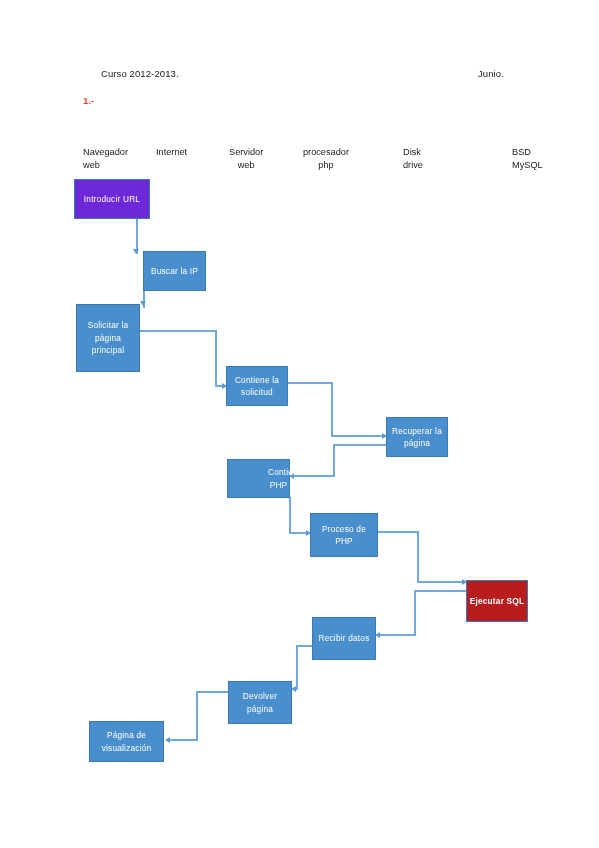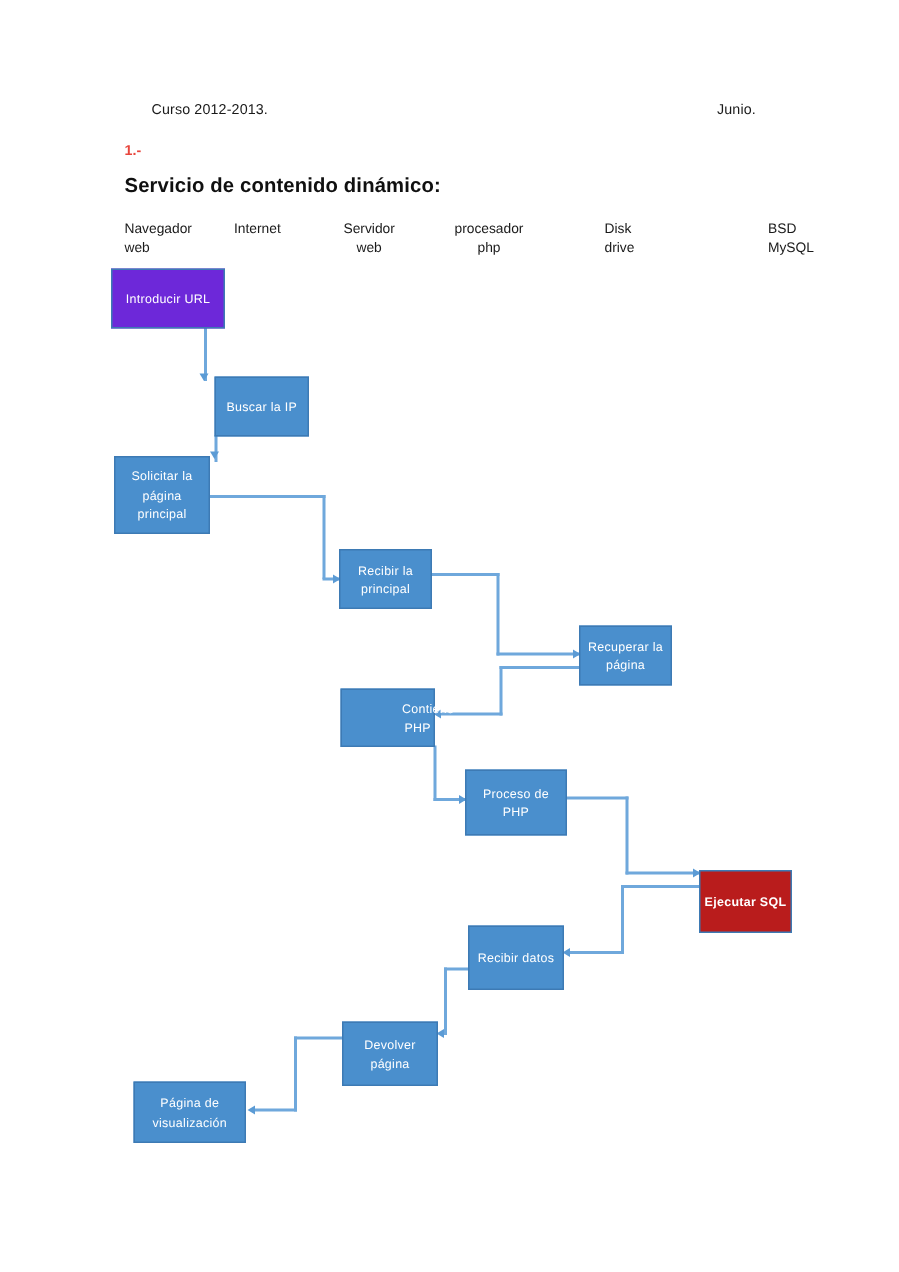--- a/index.html
+++ b/index.html
@@ -112,21 +112,20 @@
 <body>
 
 <div id="page">
 
   <div class="meta-line" id="meta-course">Curso 2012-2013.</div>
 
   <div class="meta-line" id="meta-month">Junio.</div>
 
   <div id="item-number">1.-</div>
 
-  <div id="doc-title">Servicio de contenido dinámico:</div>
 
   <div id="column-headers">
       <div class="col-head" style="left: 83px; top: 146px;"><span>Navegador</span><span class="l2">web</span></div>
       <div class="col-head" style="left: 156px; top: 146px;"><span>Internet</span></div>
       <div class="col-head center" style="left: 229px; top: 146px;"><span>Servidor</span><span class="l2">web</span></div>
       <div class="col-head center" style="left: 303px; top: 146px;"><span>procesador</span><span class="l2">php</span></div>
       <div class="col-head" style="left: 403px; top: 146px;"><span>Disk</span><span class="l2">drive</span></div>
       <div class="col-head" style="left: 477px; top: 146px; margin-left: 35px;"><span>BSD</span><span class="l2">MySQL</span></div>
     </div>
 
@@ -179,25 +178,25 @@
 
   </div>
 
   <div id="flow-boxes">
       <div class="flow-box" style="left: 74px; top: 179px; width: 76px; height: 40px; background: #6d28d9; border-color: rgb(61, 122, 180); color: rgb(255, 255, 255);">
         <span class="txt">Introducir URL</span>
       </div>
       <div class="flow-box" style="left: 143px; top: 251px; width: 63px; height: 40px; background: rgb(74, 143, 205); border-color: rgb(61, 122, 180); color: rgb(255, 255, 255);">
         <span class="txt">Buscar la IP</span>
       </div>
-      <div class="flow-box" style="left: 76px; top: 304px; width: 64px; height: 52px; background: rgb(74, 143, 205); border-color: rgb(61, 122, 180); color: rgb(255, 255, 255);">
+      <div class="flow-box" style="left: 76px; top: 304px; width: 64px; height: 68px; background: rgb(74, 143, 205); border-color: rgb(61, 122, 180); color: rgb(255, 255, 255);">
         <span class="txt">Solicitar la página principal</span>
       </div>
       <div class="flow-box" style="left: 226px; top: 366px; width: 62px; height: 40px; background: rgb(74, 143, 205); border-color: rgb(61, 122, 180); color: rgb(255, 255, 255);">
-        <span class="txt">Recibir la principal</span>
+        <span class="txt">Contiene la solicitud</span>
       </div>
       <div class="flow-box" style="left: 386px; top: 417px; width: 62px; height: 40px; background: rgb(74, 143, 205); border-color: rgb(61, 122, 180); color: rgb(255, 255, 255);">
         <span class="txt">Recuperar la página</span>
       </div>
       <div class="flow-box" style="left: 227px; top: 459px; width: 63px; height: 39px; background: rgb(74, 143, 205); border-color: rgb(61, 122, 180); color: rgb(255, 255, 255); padding-left: 40px;">
         <span class="txt">Contiene PHP</span>
       </div>
       <div class="flow-box" style="left: 310px; top: 513px; width: 68px; height: 44px; background: rgb(74, 143, 205); border-color: rgb(61, 122, 180); color: rgb(255, 255, 255);">
         <span class="txt">Proceso de PHP</span>
       </div>

